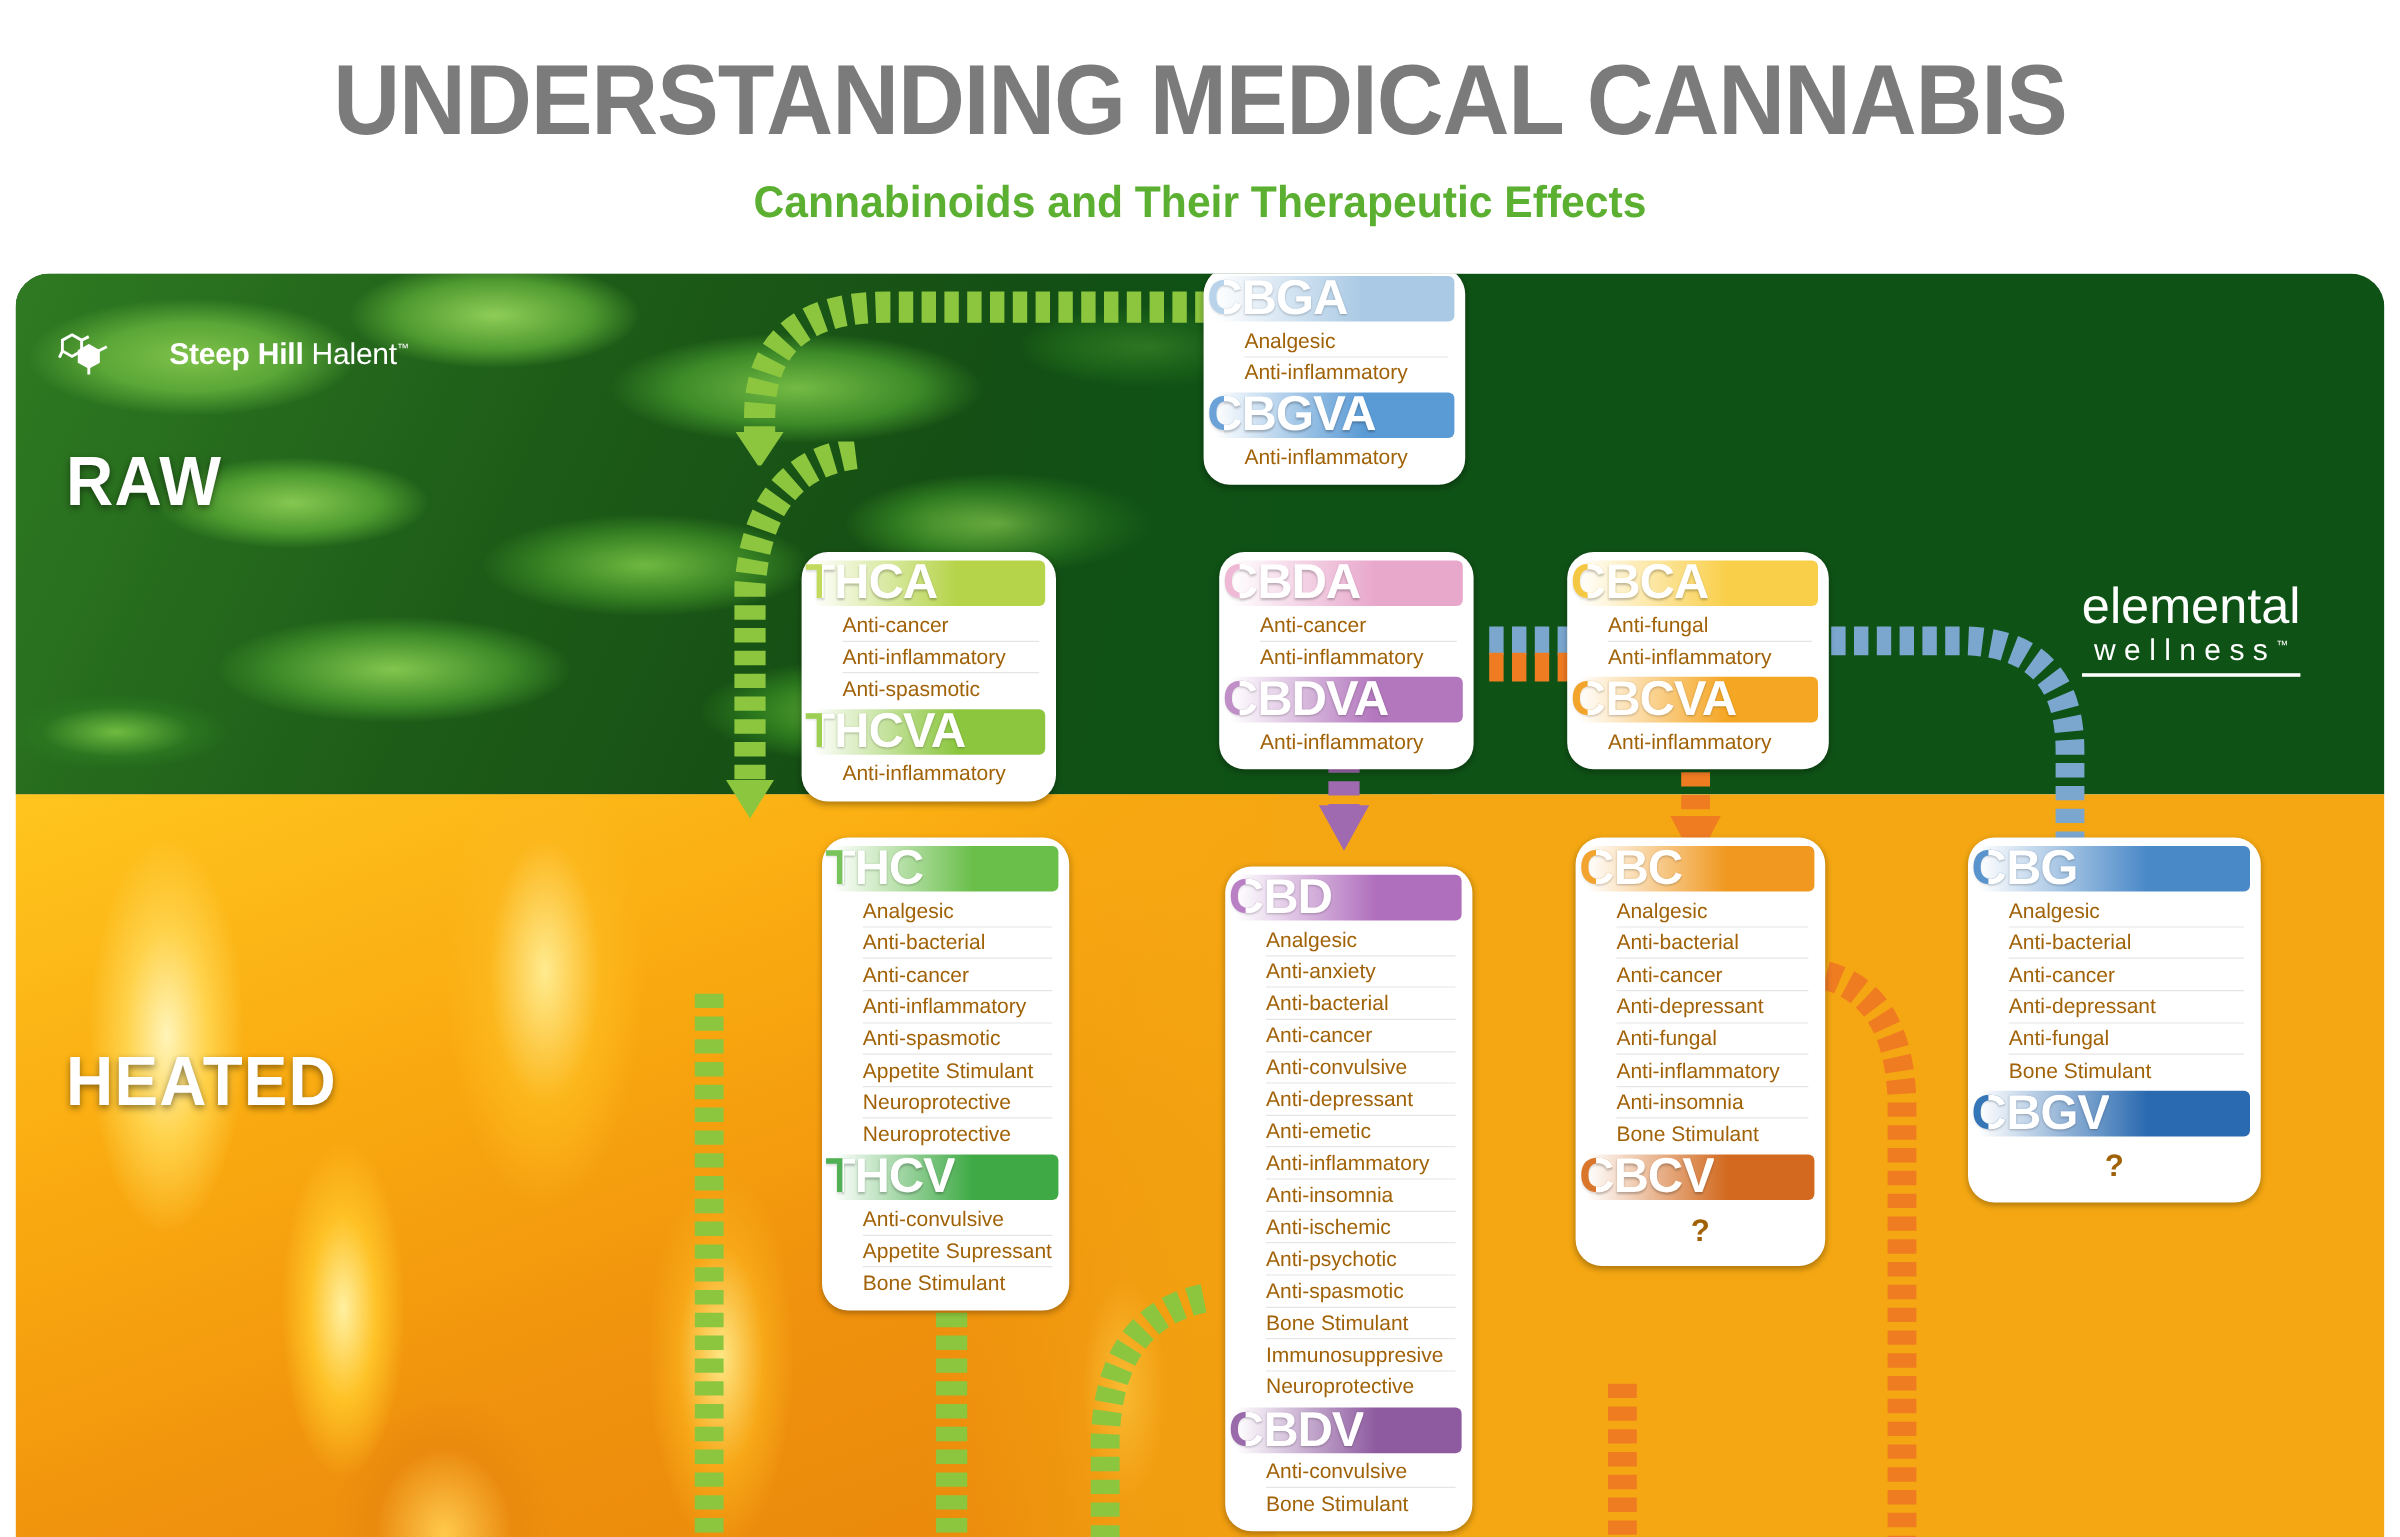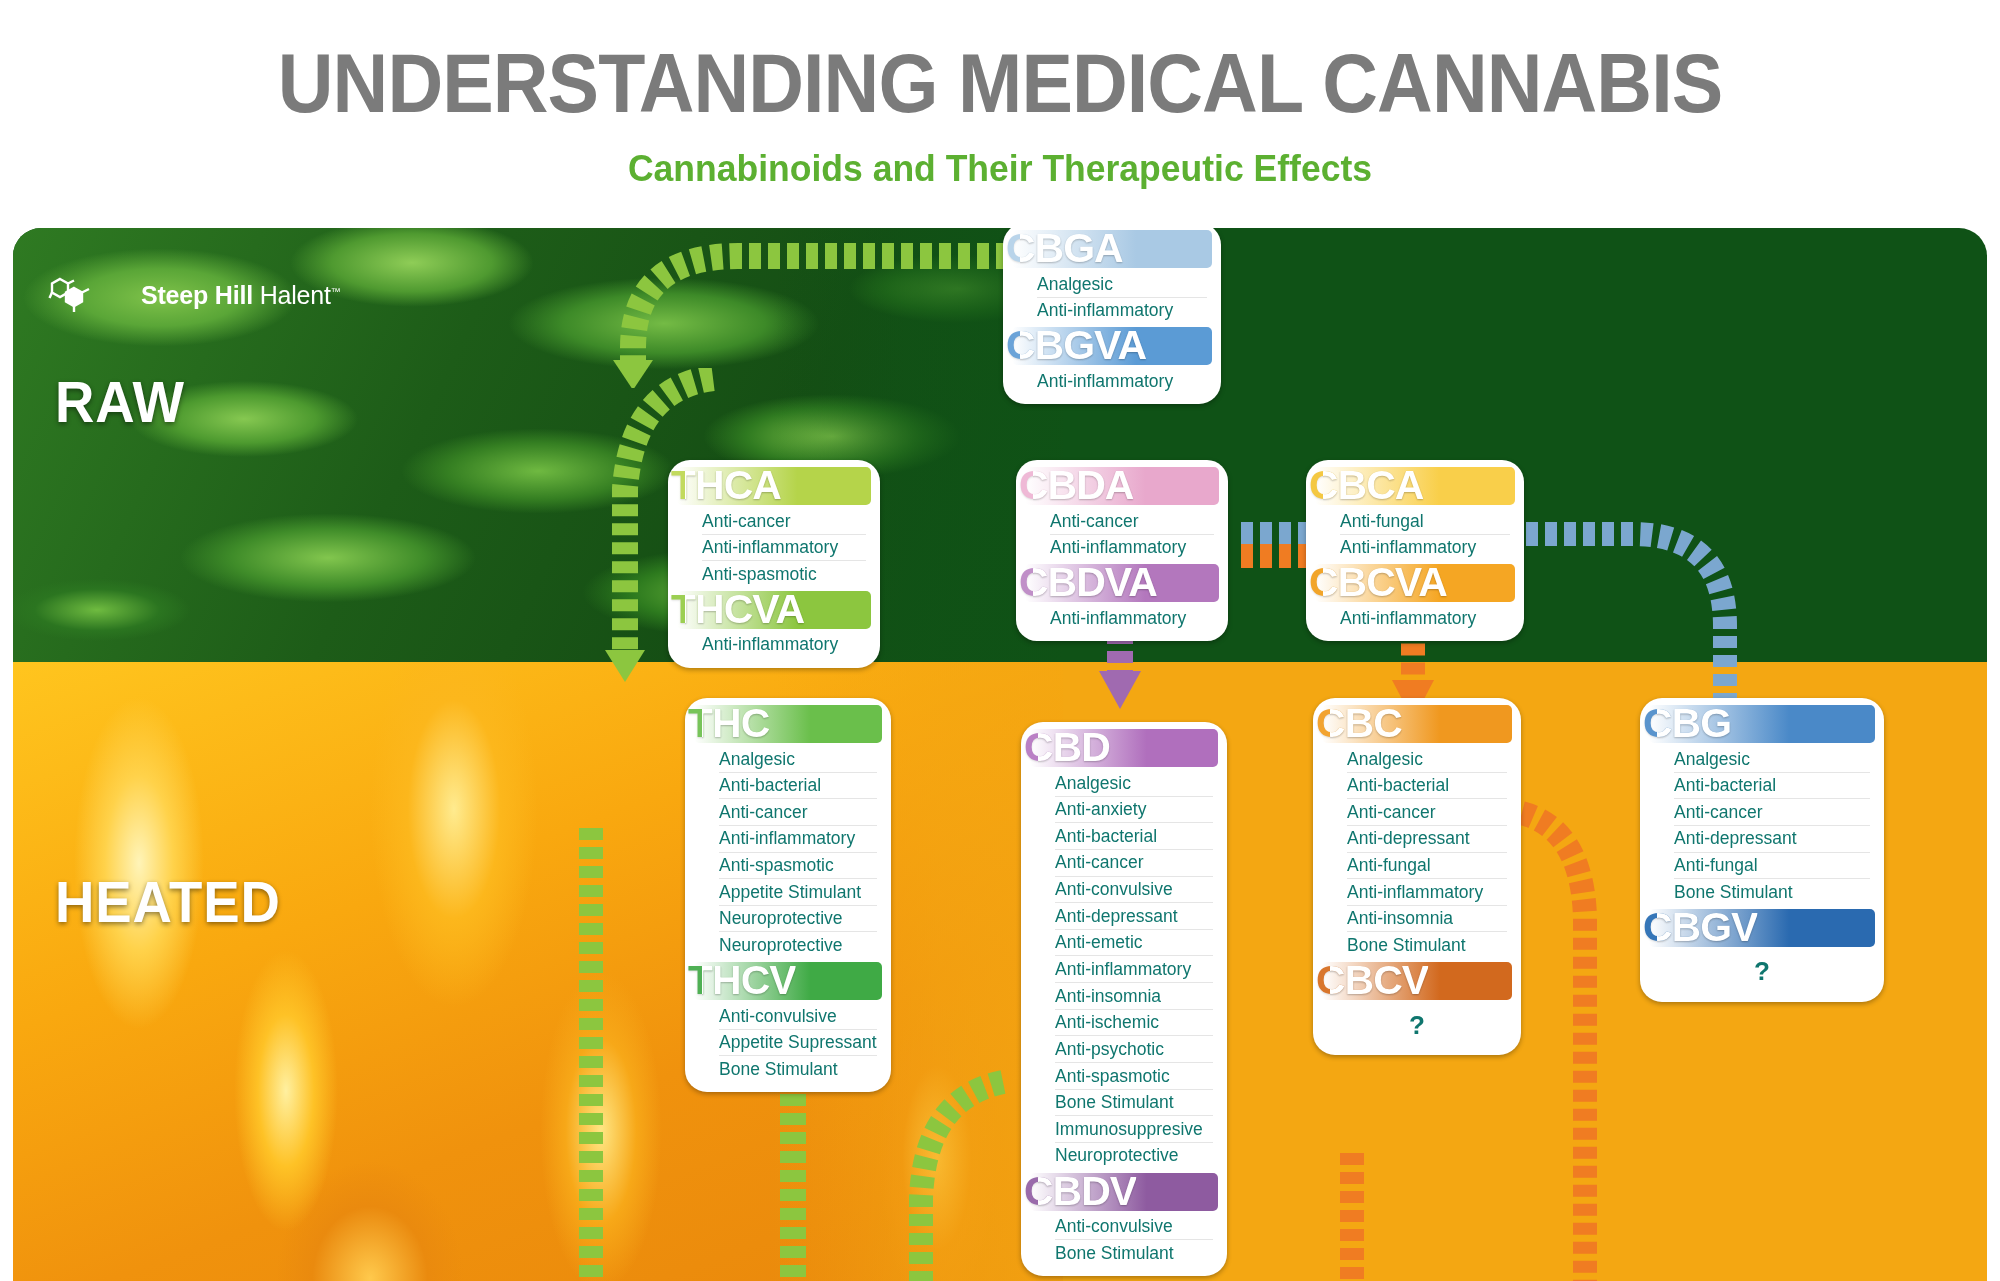--- a/index.html
+++ b/index.html
@@ -131,21 +131,21 @@
     position: absolute; left: -4px; top: 50%; transform: translateY(-52%);
     font-size: 41px; font-weight: bold; color: #ffffff;
     white-space: nowrap; line-height: 1;
     letter-spacing: -1px;
     text-shadow: 0 1px 2px rgba(0,0,0,.13);
   }
   .card-title.sub { margin-top: 4px; }
   .effects { margin: 3px 14px 0 34px; }
   .effects li {
     list-style: none;
-    font-size: 17.5px; color: #0f766e;
+    font-size: 17.5px; color: #a16207;
     padding: 2.5px 0 2.5px 0;
     border-bottom: 1px solid rgba(0,0,0,.10);
     line-height: 1.18;
     white-space: nowrap;
   }
   .effects li:last-child { border-bottom: none; }
   .effects.unknown {
     text-align: center; font-size: 26px; font-weight: bold;
     color: #1c1c1c; padding: 4px 0 2px 0; margin-left: 14px;
   }
@@ -183,20 +183,25 @@
         <line x1="34" y1="17.5" x2="41" y2="14"></line>
         <line x1="26" y1="31" x2="26" y2="37"></line>
       </g>
     </svg>
     <div class="sh-text">
       <span>Steep Hill</span>
       <span class="light">Halent</span><span class="tm">™</span>
     </div>
   </div>
 
+  <div id="elemental-logo">
+    <div class="el-1">elemental</div>
+    <div class="el-2"><span>wellness</span><span class="tm">™</span></div>
+    <div class="el-rule"></div>
+  </div>
 
   <svg class="arrow" style="left:575px;top:0px;" width="430" height="160" viewBox="0 0 430 160">
     <path d="M 420 28 L 150 28 Q 45 28 45 120 L 45 140" fill="none" stroke="#8cc63f" stroke-width="26" stroke-dasharray="12 7"></path>
     <polygon points="25,132 65,132 45,162" fill="#8cc63f"></polygon>
   </svg>
 
   <svg class="arrow" style="left:560px;top:140px;" width="200" height="330" viewBox="0 0 200 330">
     <path d="M 140 10 Q 60 20 52 120 L 52 290" fill="none" stroke="#8cc63f" stroke-width="26" stroke-dasharray="12 7"></path>
     <polygon points="32,282 72,282 52,314" fill="#8cc63f"></polygon>
   </svg>

